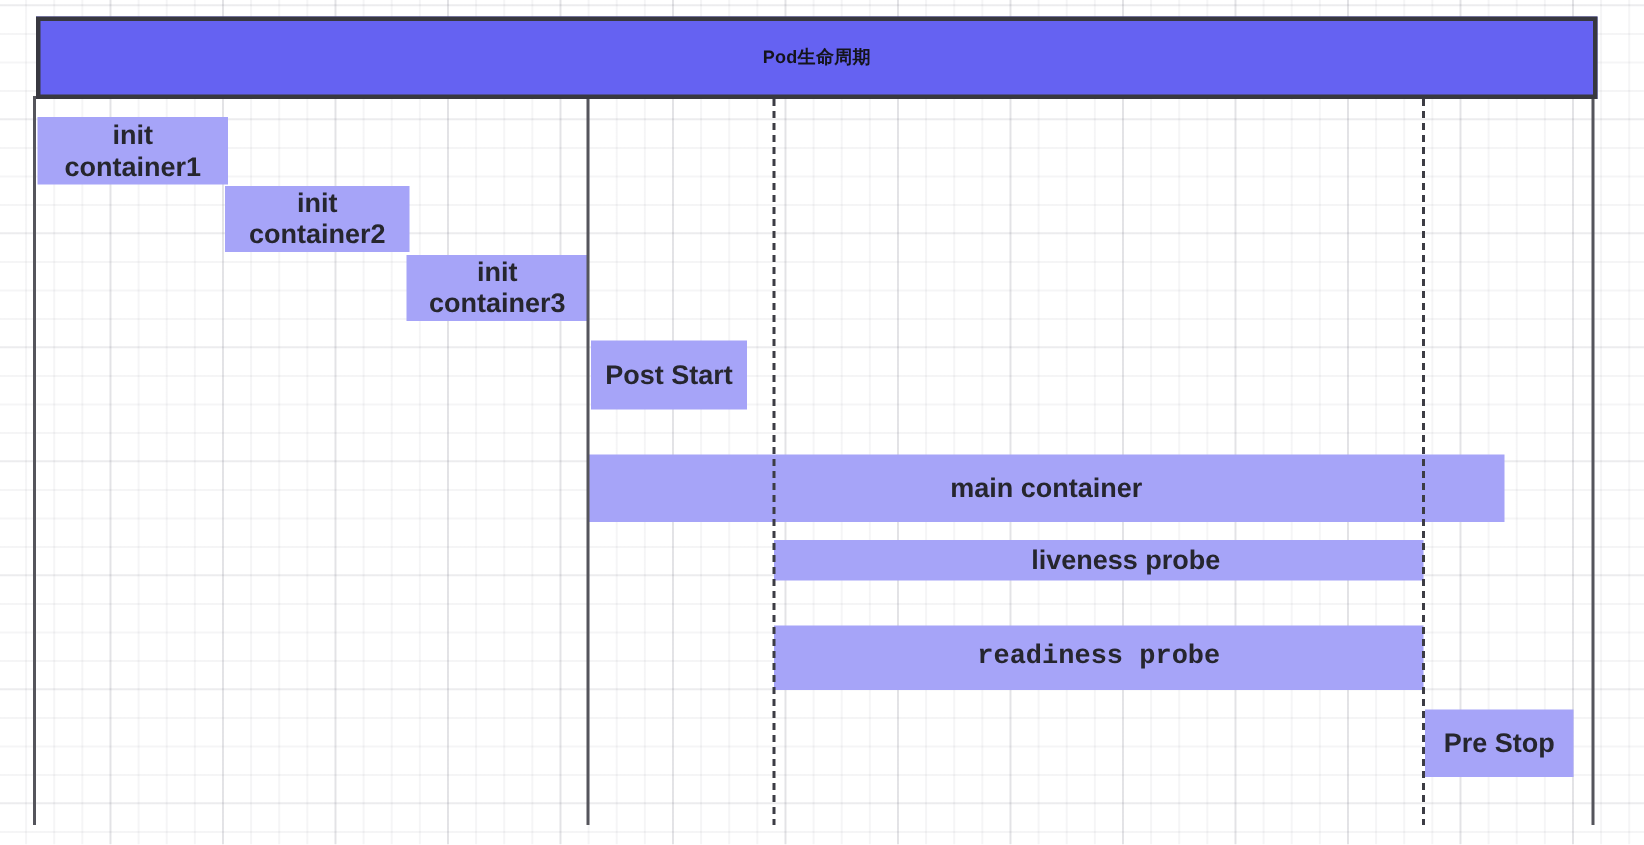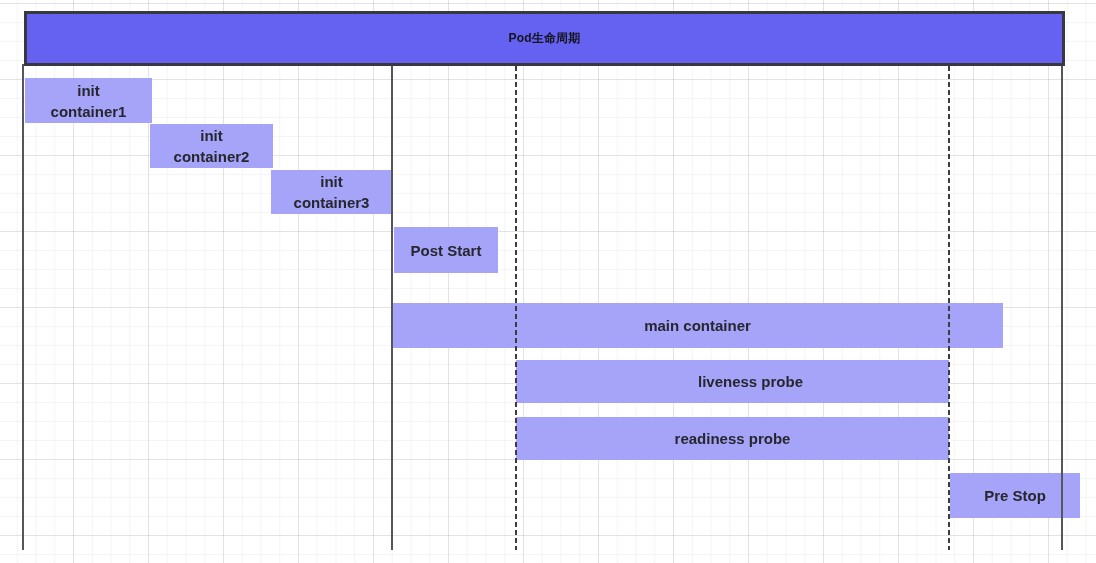--- a/index.html
+++ b/index.html
@@ -45,21 +45,21 @@
     font-size: 12px;
     font-weight: 700;
     color: var(--title-text, #14141c);
     letter-spacing: 0.2px;
   }
   .bar {
     position: absolute;
     box-sizing: border-box;
     background: var(--bar-fill, #a6a4f8);
     color: var(--label-color, #26262e);
-    font-size: 15px;
+    font-size: 18px;
     font-weight: 700;
     line-height: 21px;
     display: flex;
     align-items: center;
     justify-content: center;
     text-align: center;
     white-space: pre-line;
     z-index: 2;
   }
   .vline {
@@ -89,22 +89,22 @@
   </div>
   <div id="diagram-layer">
       <div class="bar" style="left: 25px; top: 78px; width: 127px; height: 45px;">init
 container1</div>
       <div class="bar" style="left: 150px; top: 124px; width: 123px; height: 44px;">init
 container2</div>
       <div class="bar" style="left: 271px; top: 170px; width: 121px; height: 44px;">init
 container3</div>
       <div class="bar" style="left: 394px; top: 227px; width: 104px; height: 46px;">Post Start</div>
       <div class="bar" style="left: 392px; top: 303px; width: 611px; height: 45px;">main container</div>
-      <div class="bar" style="left: 516px; top: 360px; width: 433px; height: 43px; padding-left: 36px;">liveness probe</div>
-      <div class="bar" style="left: 516px; top: 417px; width: 433px; height: 43px;">readiness probe</div>
-      <div class="bar" style="left: 950px; top: 473px; width: 130px; height: 45px;">Pre Stop</div>
+      <div class="bar" style="left: 516px; top: 360px; width: 433px; height: 27px; padding-left: 36px;">liveness probe</div>
+      <div class="bar" style="left: 516px; top: 417px; width: 433px; height: 43px; font-family: Liberation Mono, monospace;">readiness probe</div>
+      <div class="bar" style="left: 950px; top: 473px; width: 99px; height: 45px;">Pre Stop</div>
       <div class="vline solid" style="left: 22px; top: 64px; height: 486px;"></div>
       <div class="vline solid" style="left: 391px; top: 66px; height: 484px;"></div>
       <div class="vline dashed" style="left: 515px; top: 66px; height: 484px;"></div>
       <div class="vline dashed" style="left: 948px; top: 66px; height: 484px;"></div>
       <div class="vline solid" style="left: 1061px; top: 64px; height: 486px;"></div>
     </div>
 </div>
 
 </body></html>

